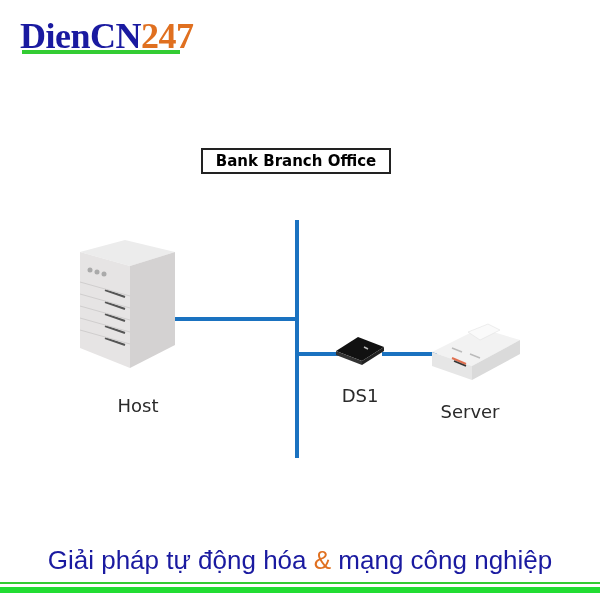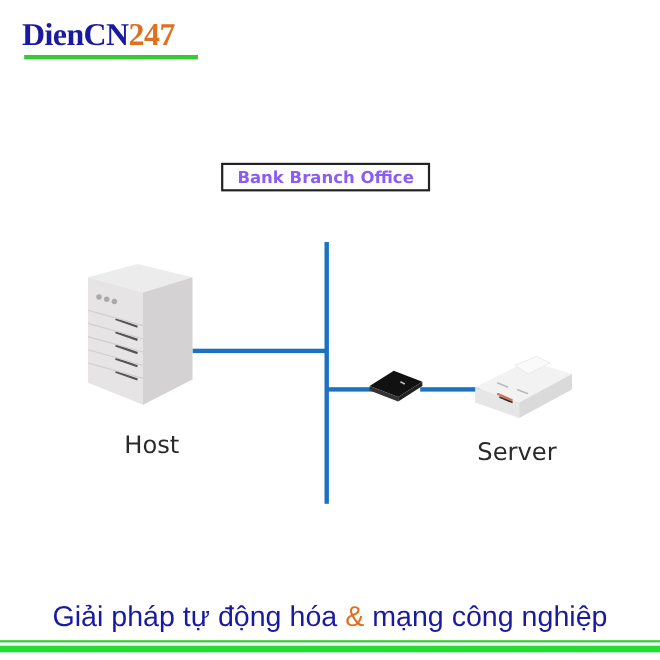--- a/index.html
+++ b/index.html
@@ -1,24 +1,24 @@
 <!DOCTYPE html>
 <html><head>
   <meta charset="utf-8">
   <style>
     html, body { margin:0; padding:0; }
     body { width:600px; height:600px; background:#ffffff; position:relative; overflow:hidden; font-family:"DejaVu Sans", sans-serif; }
     .abs { position:absolute; }
-    #logo { left:20px; top:18px; font-family:"Liberation Serif", serif; font-weight:bold; font-size:29px; letter-spacing:-0.5px; line-height:1; }
+    #logo { left:20px; top:18px; font-family:"Liberation Serif", serif; font-weight:bold; font-size:36px; letter-spacing:-0.5px; line-height:1; }
     #logo .dien { color:#1a1aa0; }
     #logo .num { color:#e07020; }
     #logo-underline { left:22px; top:50px; width:158px; height:4px; background:#33cc33; }
-    #title-box { left:201px; top:148px; width:190px; height:26px; border:2px solid #222; box-sizing:border-box; display:flex; align-items:center; justify-content:center; font-weight:bold; font-size:15px; color:#8b5cf6; }
+    #title-box { left:201px; top:148px; width:190px; height:26px; border:2px solid #222; box-sizing:border-box; display:flex; align-items:center; justify-content:center; font-weight:bold; font-size:15px; color:#000000; }
     .line { background:#1a72c0; }
-    .label { font-size:22px; color:#2a2a2a; text-align:center; line-height:23px; }
+    .label { font-size:18px; color:#2a2a2a; text-align:center; line-height:23px; }
     #footer-text { left:0; top:545px; width:600px; text-align:center; font-family:"Liberation Sans", sans-serif; font-size:26px; color:#1a1aa0; }
     #footer-text .amp { color:#e07020; }
     #footer-line1 { left:0; top:582px; width:600px; height:2px; background:#33cc33; }
     #footer-line2 { left:0; top:587px; width:600px; height:6px; background:#22dd33; }
   </style>
 </head>
 <body>
 
 <div id="logo" class="abs"><span class="dien">DienCN</span><span class="num">247</span></div>
 <div id="logo-underline" class="abs"></div>
@@ -56,20 +56,21 @@
   <div>Host</div>
 </div>
 
 <svg class="abs" style="left:334px; top:333px;" width="52" height="34" viewBox="0 0 52 34">
   <polygon points="2,18 24,4 50,14 28,28" fill="#111"></polygon>
   <polygon points="2,18 28,28 28,32 2,22" fill="#333"></polygon>
   <polygon points="28,28 50,14 50,18 28,32" fill="#222"></polygon>
   <line x1="30" y1="14" x2="34" y2="16" stroke="#bbb" stroke-width="1.5"></line>
 </svg>
 <div class="abs label" style="left:315px; top:384px; width:90px;">
+  <div>DS1</div>
 </div>
 
 <svg class="abs" style="left:430px; top:318px;" width="92" height="64" viewBox="0 0 92 64">
   <polygon points="2,34 50,10 90,22 42,48" fill="#f2f2f2"></polygon>
   <polygon points="2,34 42,48 42,62 2,48" fill="#e6e6e6"></polygon>
   <polygon points="42,48 90,22 90,36 42,62" fill="#dadada"></polygon>
   <polygon points="38,14 58,6 70,12 50,22" fill="#fafafa" stroke="#ddd" stroke-width="0.5"></polygon>
   <line x1="22" y1="30" x2="32" y2="34" stroke="#bbb" stroke-width="1.5"></line>
   <line x1="40" y1="36" x2="50" y2="40" stroke="#bbb" stroke-width="1.5"></line>
   <line x1="22" y1="40" x2="36" y2="46" stroke="#e07050" stroke-width="2"></line>

